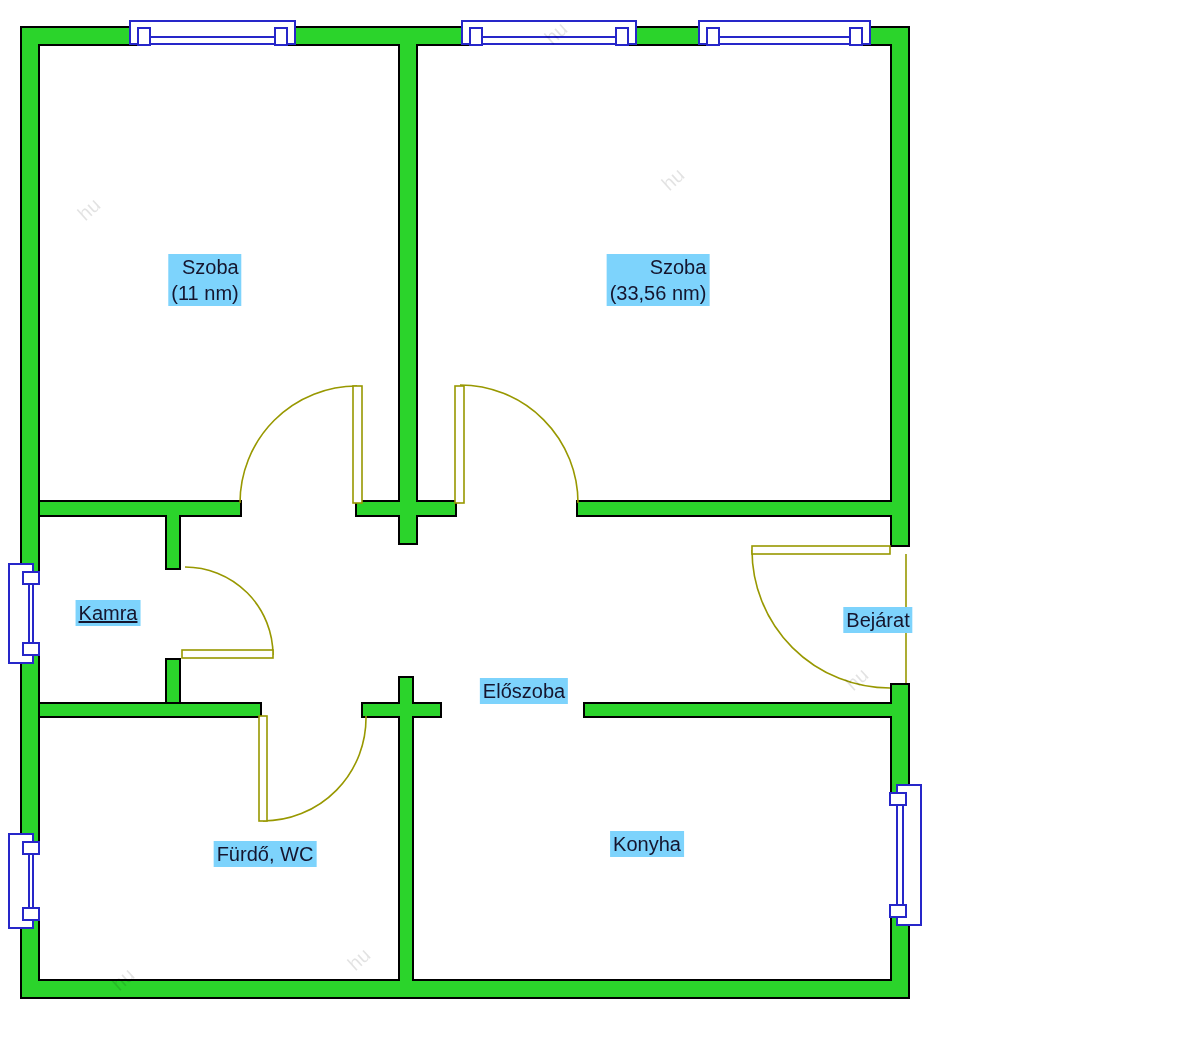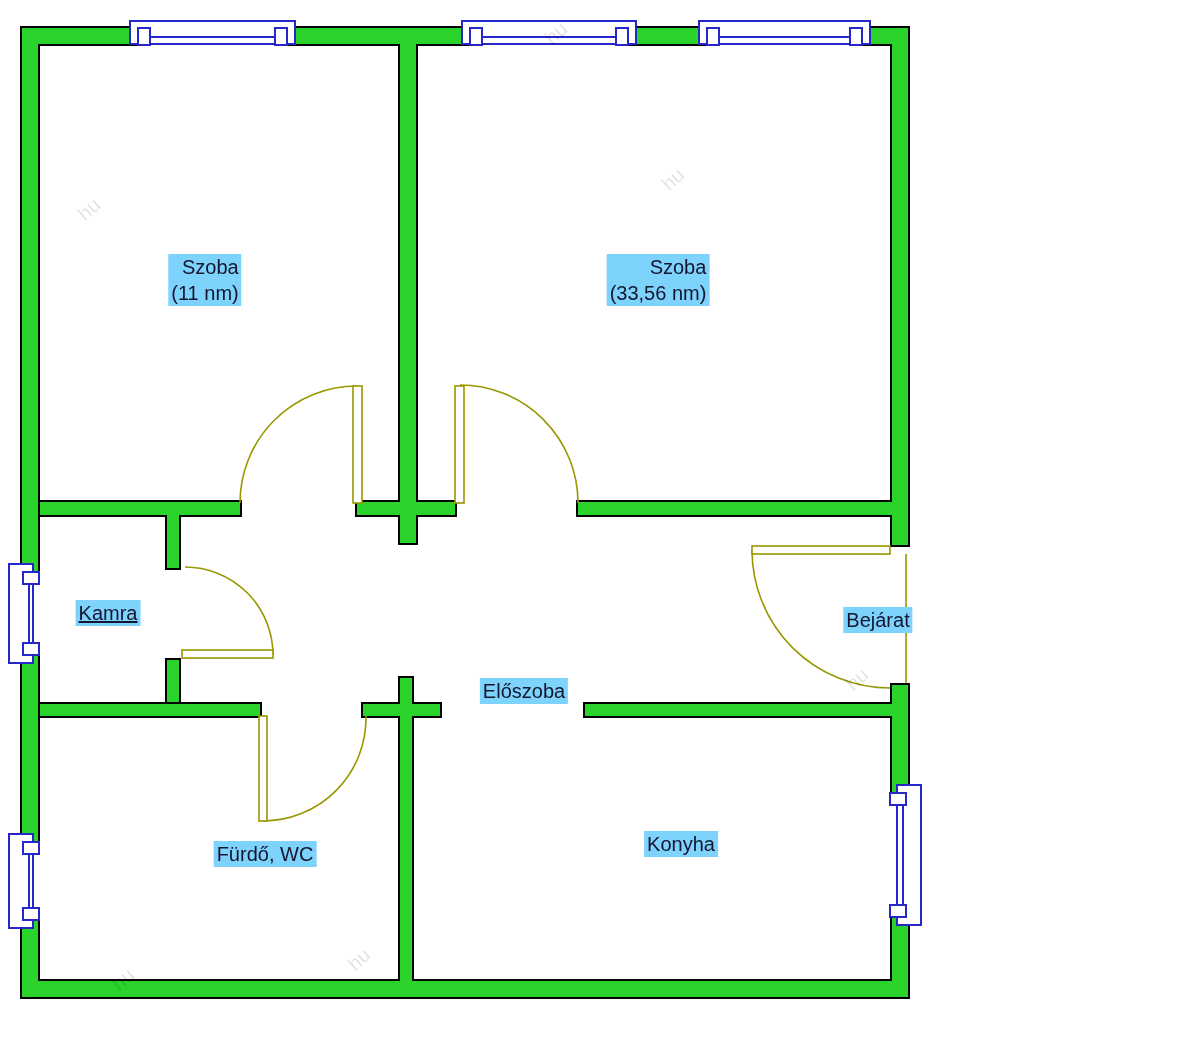--- a/index.html
+++ b/index.html
@@ -168,21 +168,21 @@
 </div>
 <div class="room-label" style="left:524px;top:643px;margin-top:48px;">
   <div>Előszoba</div>
 </div>
 <div class="room-label" style="left:878px;top:620px;">
   <div>Bejárat</div>
 </div>
 <div class="room-label" style="left:221px;top:854px;margin-left:44px;">
   <div>Fürdő, WC</div>
 </div>
-<div class="room-label" style="left:647px;top:844px;margin-left:34px;">
+<div class="room-label" style="left:647px;top:844px;">
   <div>Konyha</div>
 </div>
 
 <div class="header">
 </div>
 
 <span class="wm" style="left:112px;top:968px;">hu</span>
 <span class="wm" style="left:348px;top:948px;">hu</span>
 <span class="wm" style="left:846px;top:668px;">hu</span>
 <span class="wm" style="left:545px;top:22px;">hu</span>

